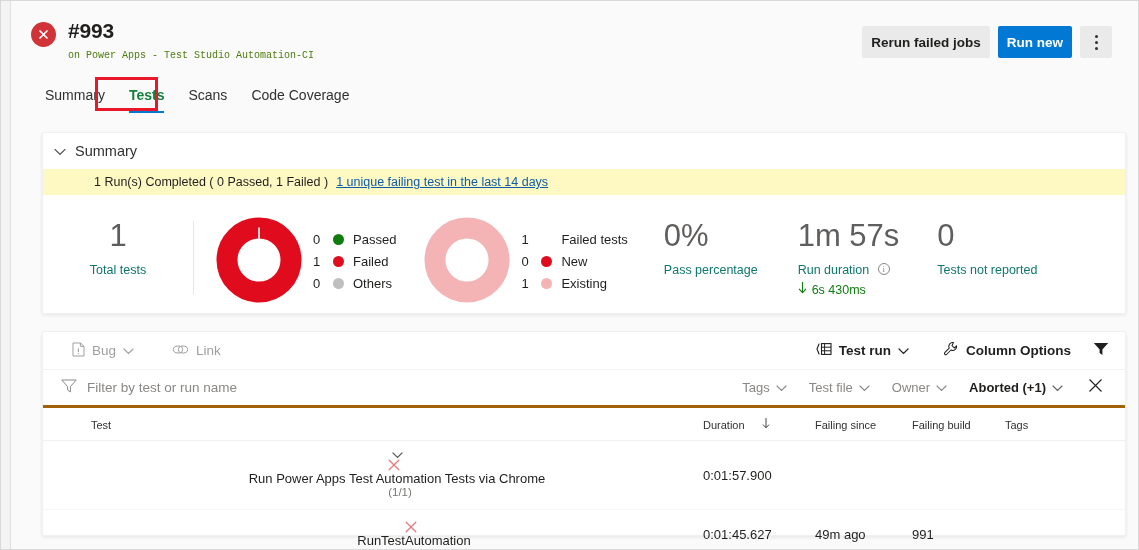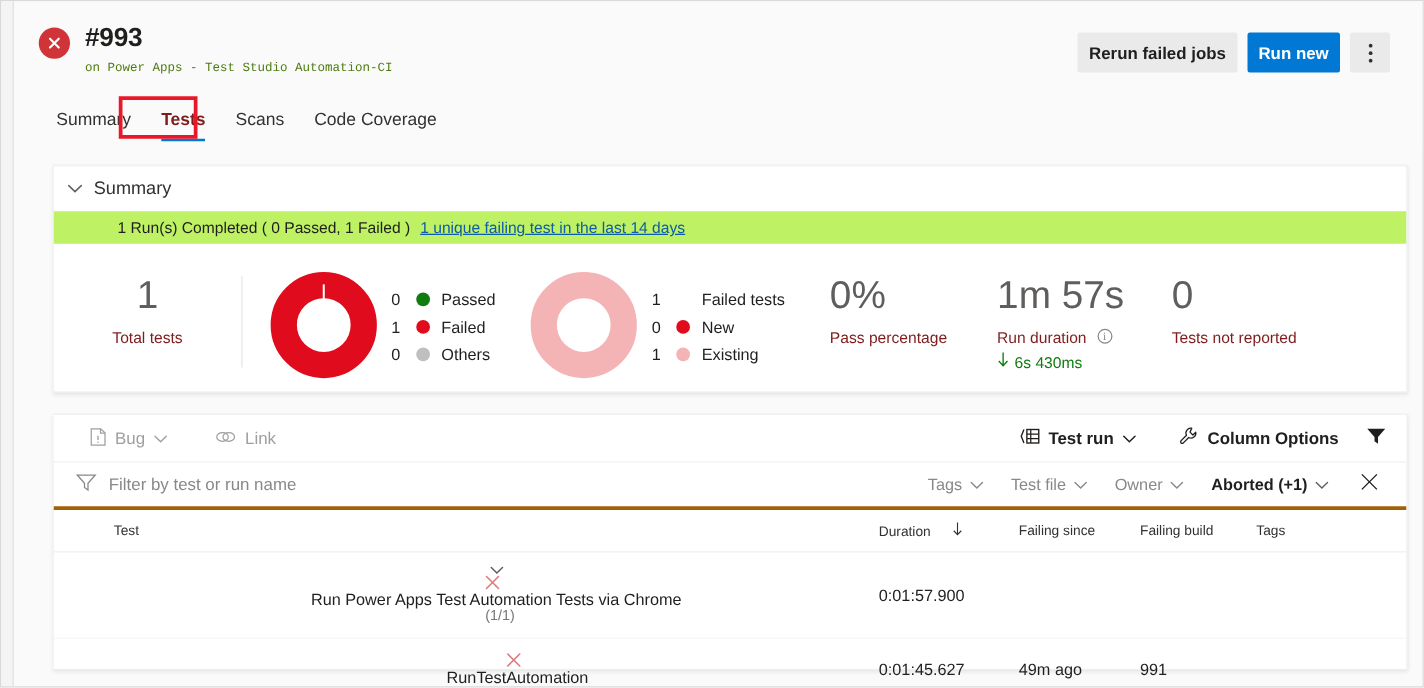--- a/index.html
+++ b/index.html
@@ -53,21 +53,21 @@
   }
   .dots { display:flex; flex-direction:column; gap:3px; }
   .dots i { width:3px; height:3px; border-radius:50%; background:#323130; display:block;}
 
   
   .tabs { position:absolute; left:21px; top:80px; display:flex; align-items:flex-end; gap:0; }
   .tab {
     font-size:14px; color:#323130; padding:6px 12px 10px 12px; cursor:pointer;
     position:relative; white-space:nowrap;
   }
-  .tab.active { font-weight:bold; color:#7f1d1d; }
+  .tab.active { font-weight:bold; color:#15803d; }
   .tab.active::after {
     content:""; position:absolute; left:12px; right:12px; bottom:0;
     height:2px; background:#0078d4;
   }
   .annot-box {
     position:absolute; left:83px; top:76px; width:63px; height:34px;
     border:3px solid #e8182a; background:transparent; pointer-events:none; z-index:6;
   }
 
   
@@ -75,28 +75,28 @@
     position:absolute; left:30px; top:131px; width:1084px; height:182px;
     background:#ffffff; border:1px solid #f0f0f0;
     box-shadow:0 0.3px 0.9px rgba(0,0,0,.08), 0 1.6px 3.6px rgba(0,0,0,.08);
   }
   .summary-head {
     display:flex; align-items:center; height:36px; padding-left:11px; gap:9px;
   }
   .chev { display:inline-block; }
   .summary-head-label { font-size:14.5px; color:#323130; }
   .run-strip {
-    background:#bef264; height:26px; display:flex; align-items:center;
+    background:#fef9c3; height:26px; display:flex; align-items:center;
     padding-left:51px; font-size:12.5px; color:#201f1e;
   }
   .run-strip a { color:#0f5ca8; text-decoration:underline; margin-left:8px; font-weight:normal;}
 
   .stats { display:flex; align-items:flex-start; padding:22px 0 0 0; }
   .stat-num { font-size:31px; font-weight:300; color:#605e5c; line-height:34px; }
-  .stat-label { font-size:12.5px; color:#7f1d1d; margin-top:9px; line-height:16px;}
+  .stat-label { font-size:12.5px; color:#0f766e; margin-top:9px; line-height:16px;}
 
   .stat-total { width:150px; text-align:center; padding-top:2px;}
   .vdiv { width:1px; background:#e6e6e6; height:73px; margin-top:4px;}
 
   .donut-group { display:flex; align-items:center; gap:11px; }
   .donut-wrap { width:86px; height:86px; position:relative; }
   .legend { display:flex; flex-direction:column; gap:7px; padding-top:2px;}
   .legend-row { display:flex; align-items:center; font-size:13px; color:#201f1e;}
   .legend-count { width:18px; text-align:left; color:#201f1e; font-size:13px;}
   .legend-dot { width:11px; height:11px; border-radius:50%; margin:0 9px 0 2px; flex:none;}

